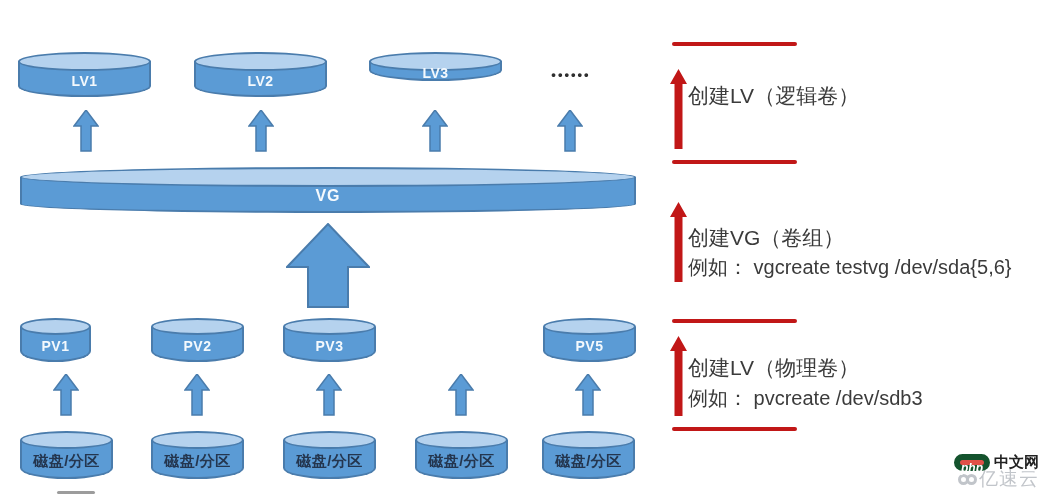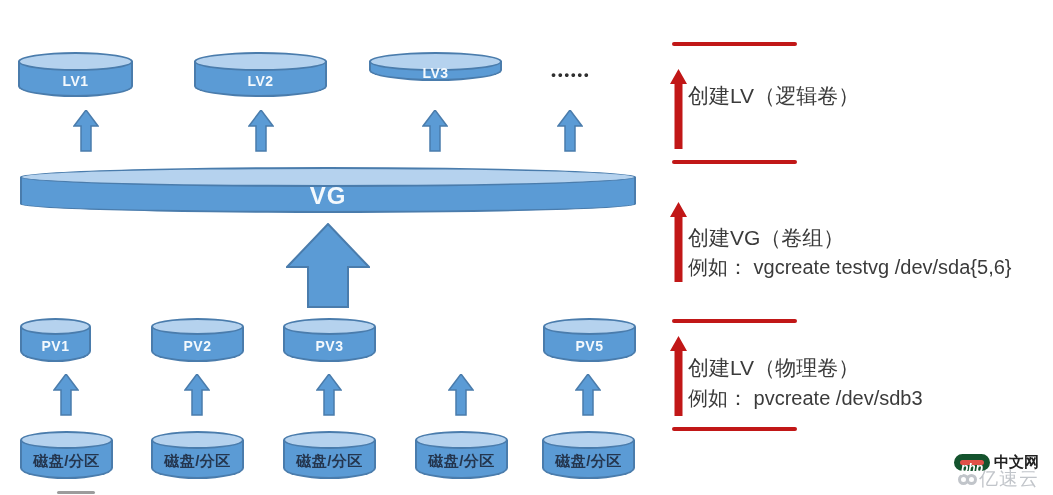--- a/index.html
+++ b/index.html
@@ -23,21 +23,21 @@
     position:absolute; left:0; right:0; top:0; height:19px;
     background:var(--cyl-top); border:2px solid var(--cyl-border);
     border-radius:50%; box-sizing:border-box;
   }
   .cyl-label{
     position:absolute; left:0; right:0; top:12px; bottom:0;
     display:flex; align-items:center; justify-content:center;
     color:var(--label-light); font-weight:bold; font-size:14px; letter-spacing:.5px;
   }
   .cyl.disk .cyl-label{color:var(--disk-label); font-size:15px;}
-  .cyl.vg .cyl-label{font-size:24px; font-weight:bold; letter-spacing:1px;}
+  .cyl.vg .cyl-label{font-size:16px; font-weight:bold; letter-spacing:1px;}
   .dots{
     position:absolute; left:545px; top:66px; width:52px; height:18px;
     line-height:18px; text-align:center; color:var(--dots);
     font-size:13px; font-weight:bold; letter-spacing:2px;
   }
   .arrow-svg{position:absolute; display:block;}
   .red-line{
     position:absolute; left:672px; width:125px; height:4px;
     background:var(--red); border-radius:2px;
   }
@@ -65,21 +65,21 @@
     border:3px solid var(--wm-gray); border-radius:50%;
   }
   .wm-circle.c2{margin-left:-3px;}
   .wm-text{color:var(--wm-gray); font-size:19px; font-weight:normal; letter-spacing:1px;}
 </style>
 </head>
 <body>
 
 <div class="canvas">
 
-  <div class="cyl" style="left:18px;top:52px;width:115px;height:45px">
+  <div class="cyl" style="left:18px;top:52px;width:133px;height:45px">
     <div class="cyl-body"></div>
     <div class="cyl-top"></div>
     <div class="cyl-label">LV1</div>
   </div>
   <div class="cyl" style="left:194px;top:52px;width:133px;height:45px">
     <div class="cyl-body"></div>
     <div class="cyl-top"></div>
     <div class="cyl-label">LV2</div>
   </div>
   <div class="cyl" style="left:369px;top:52px;width:133px;height:29px">

